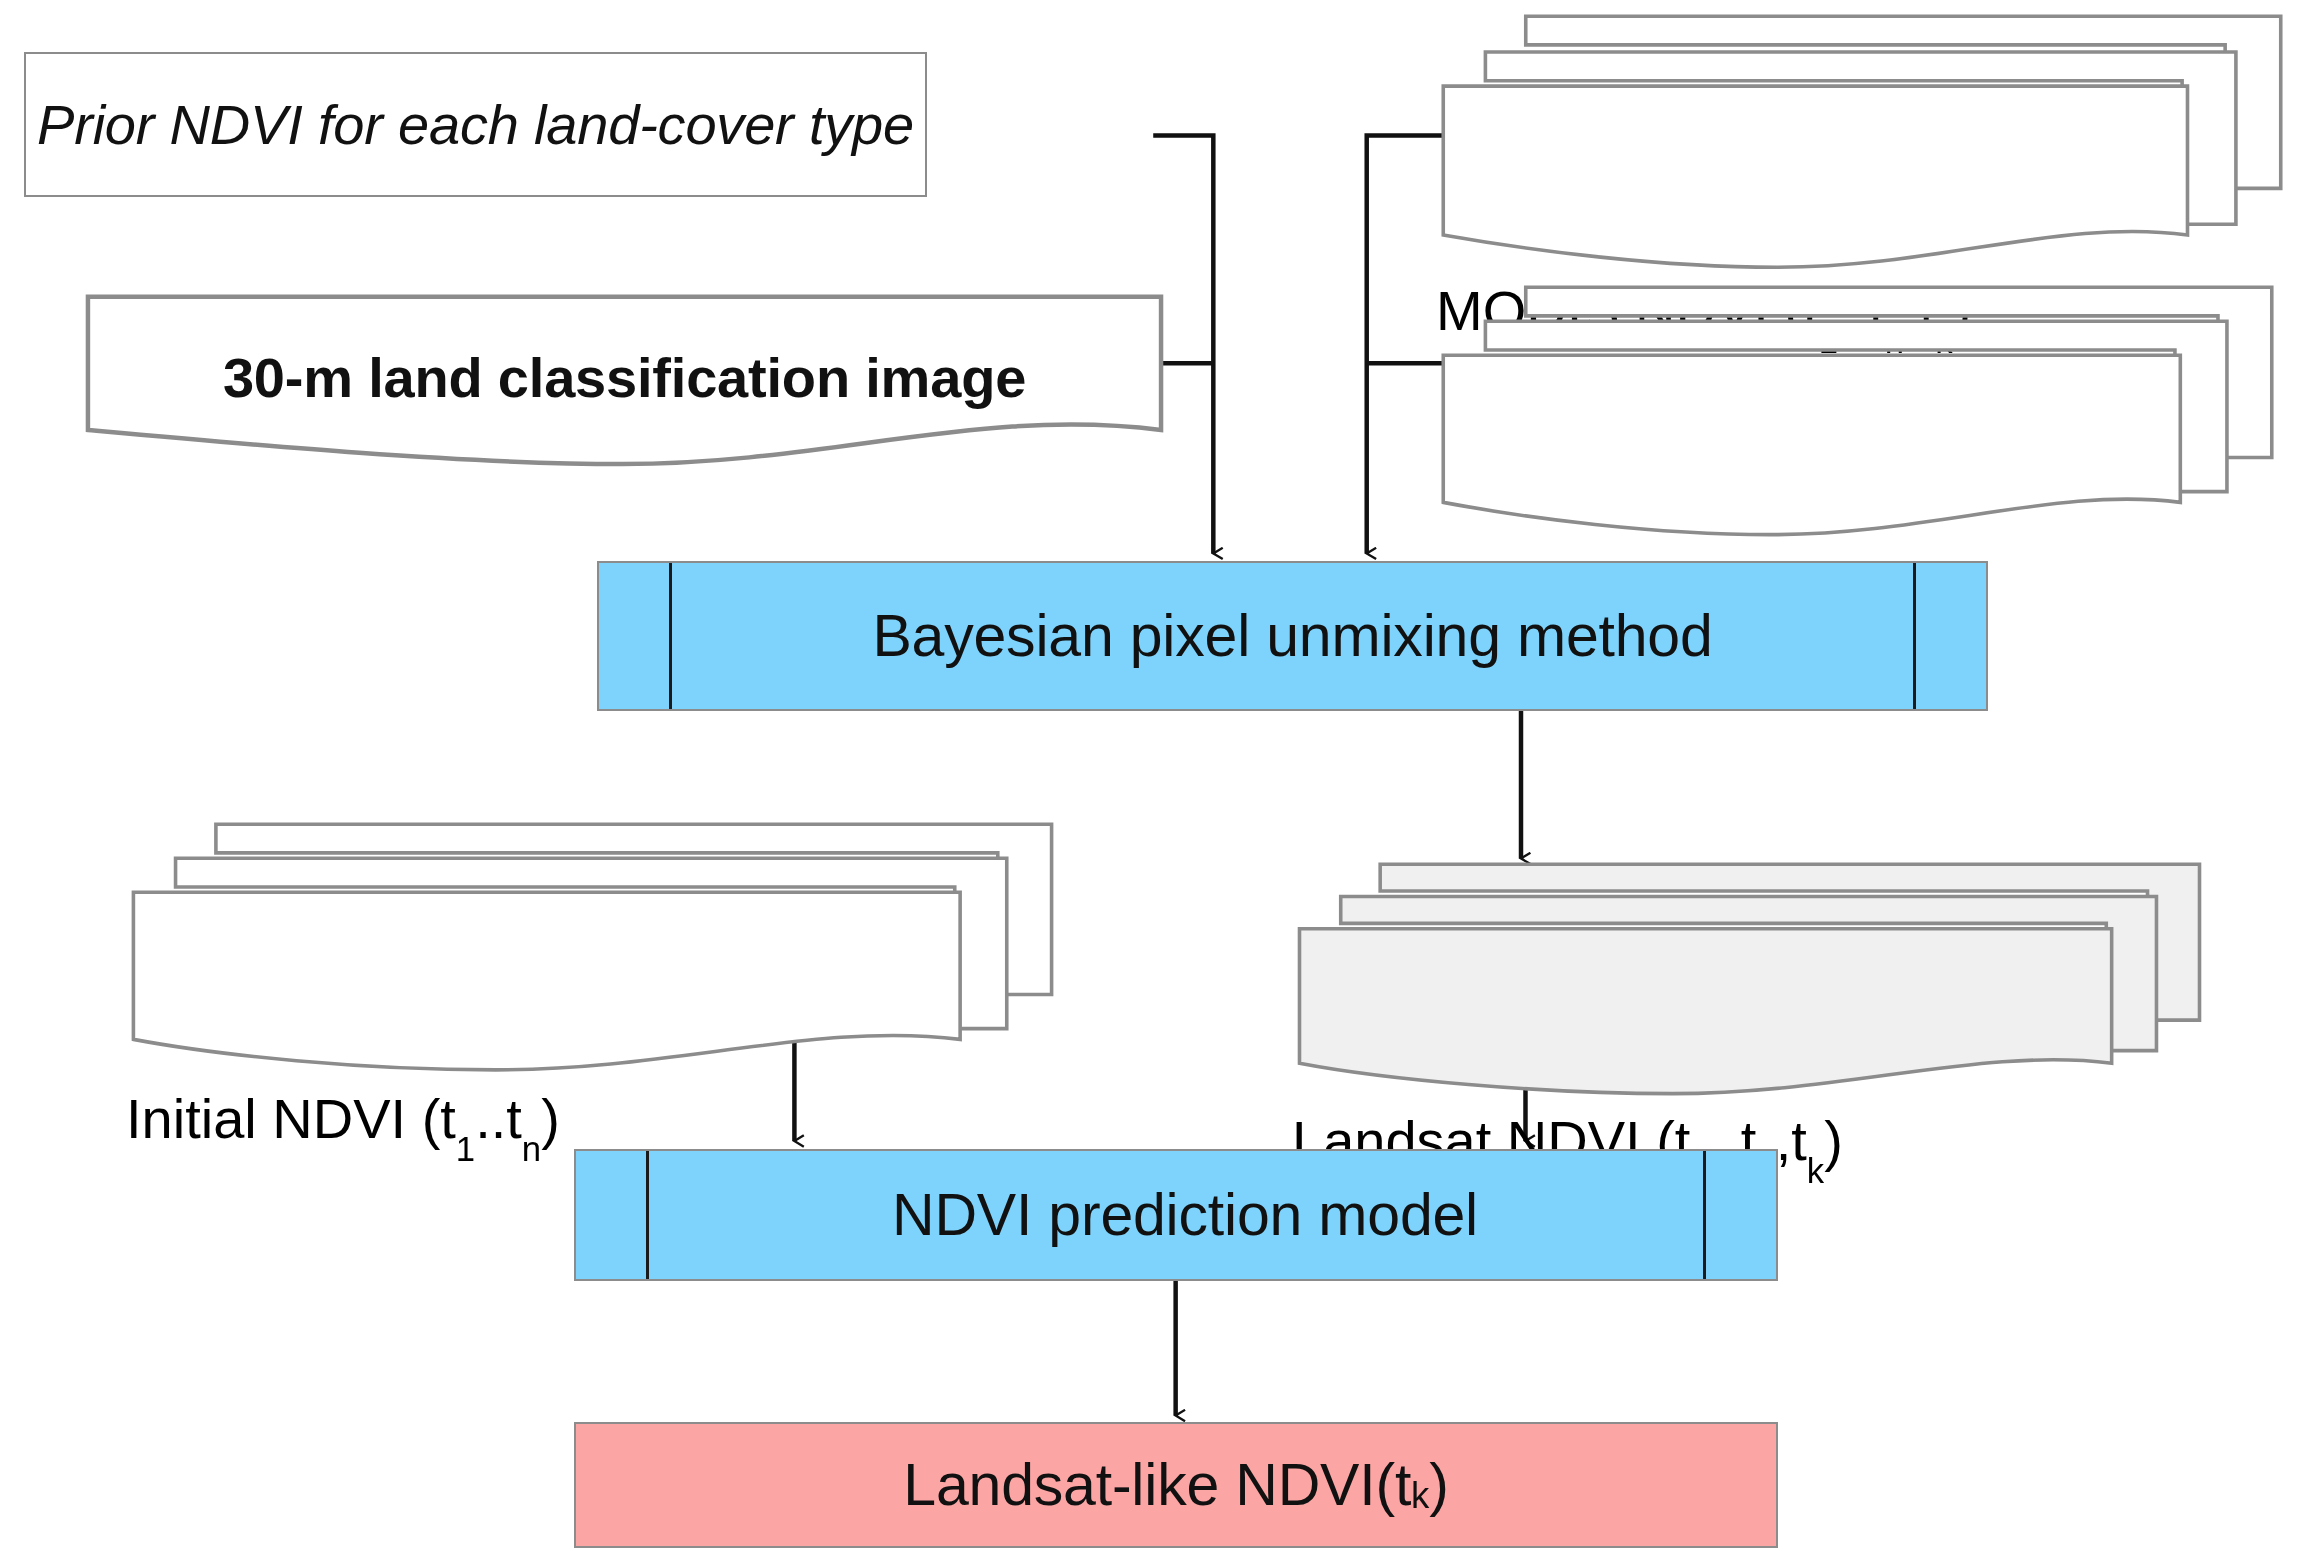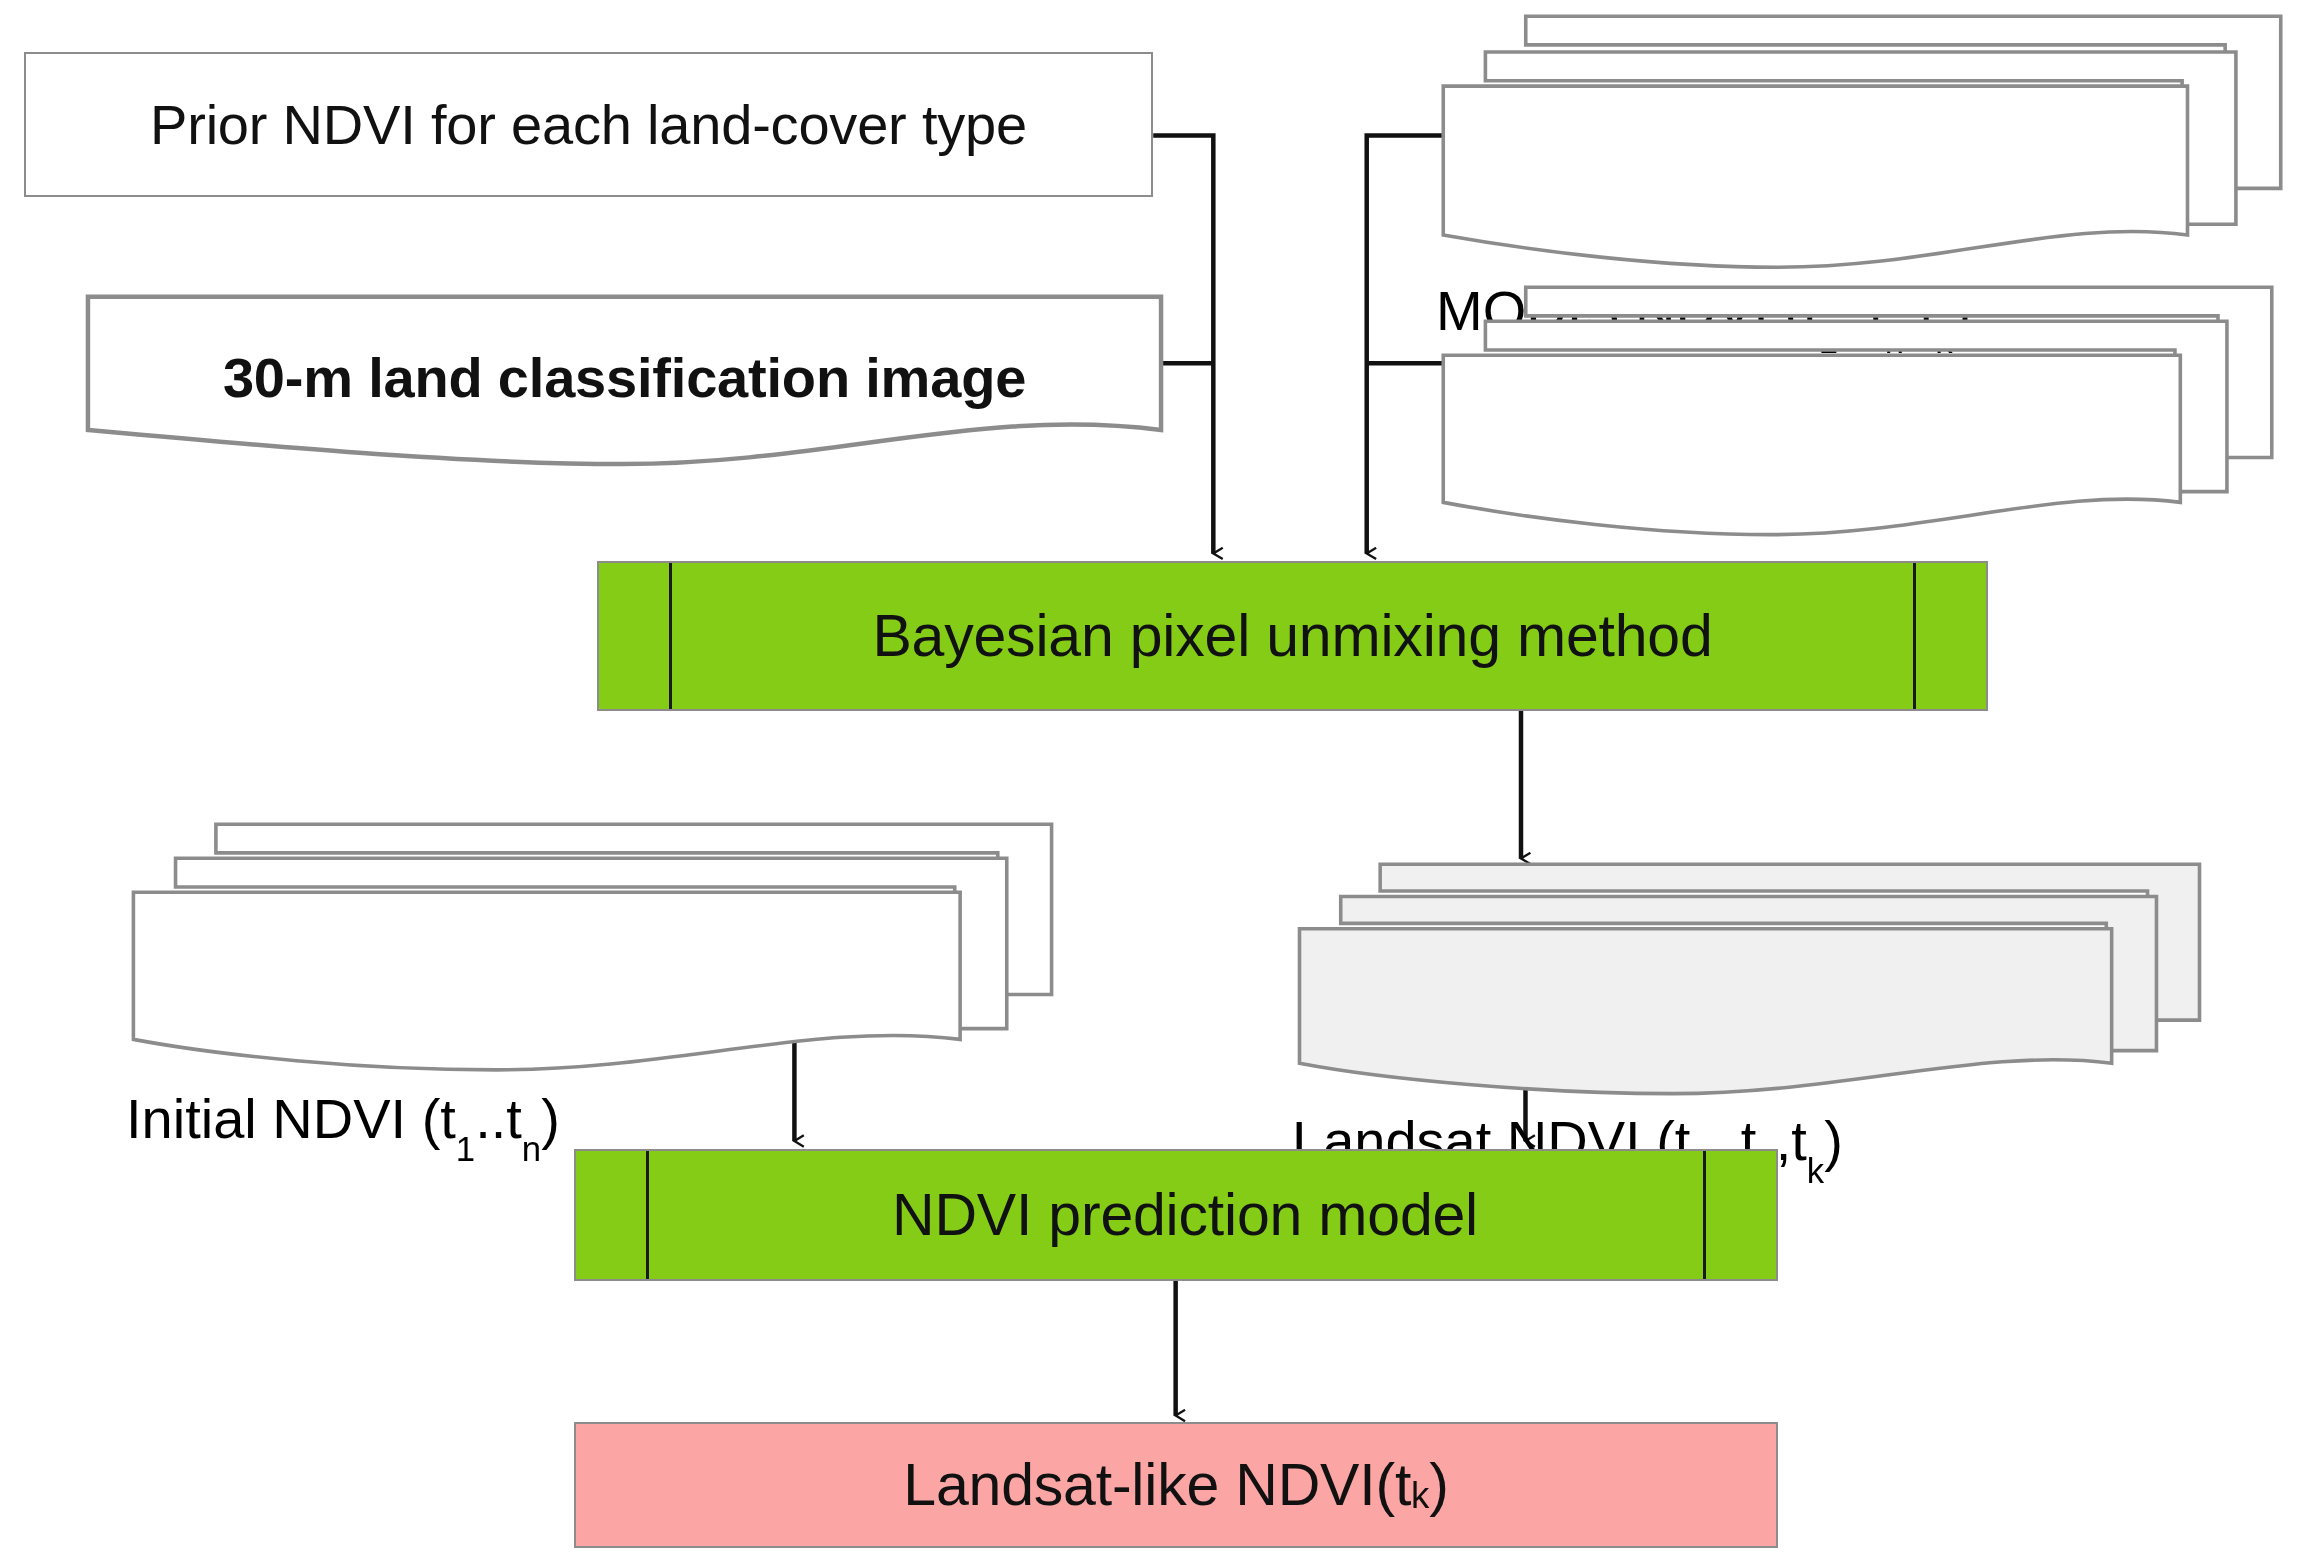--- a/index.html
+++ b/index.html
@@ -16,21 +16,21 @@
     position:absolute;left:0;top:0;right:0;bottom:0;
     display:flex;align-items:center;justify-content:center;
     color:#111111;
     white-space:nowrap;
     letter-spacing:-0.2px;
   }
   .sub{font-size:0.62em;vertical-align:sub;line-height:0;position:relative;top:0.30em;}
 
   
   .proc{
-    background:#84cc16;
+    background:#7dd3fc;
     border:2.7px solid #8c8c8c;
   }
   .proc .bar{
     position:absolute;top:0;bottom:0;width:2.7px;background:#1a1a1a;
   }
   .proc .bar.l{left:70px;}
   .proc .bar.r{right:70px;}
 
   
   .rect{background:#ffffff;border:2.7px solid #8c8c8c;}
@@ -70,21 +70,21 @@
 
         <path d="M885,1098 L885,1272" marker-end="url(#ah)"></path>
 
         <path d="M1700,1215 L1700,1272" marker-end="url(#ah)"></path>
 
         <path d="M1310,1427 L1310,1578" marker-end="url(#ah)"></path>
       </g>
     </svg>
   </div>
 
-  <div class="node rect" style="left:24px;top:52px;width:1129px;height:145px;">
+  <div class="node rect" style="left:24px;top:52px;width:903px;height:145px;font-style:italic;">
     <div class="label" style="font-size:56px;">Prior NDVI for each land-cover type</div>
   </div>
 
   <div class="node" style="left:84px;top:294px;width:1081px;height:179px;font-weight:bold;">
     <svg width="1081" height="179" viewBox="0 0 1205 200">
       <path d="M3,3 L1202,3 L1202,152 C1000,126 830,190 600,190 C420,190 180,168 3,152 Z" fill="#ffffff" stroke="#8c8c8c" stroke-width="5"></path>
     </svg>
     <div class="label" style="font-size:56px;top:-12.6px;">30-m land classification image</div>
   </div>
 

